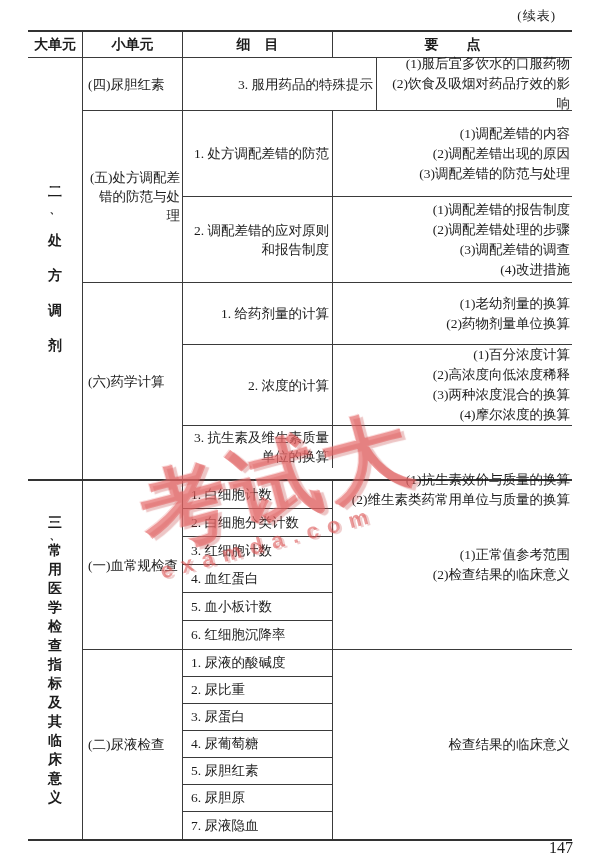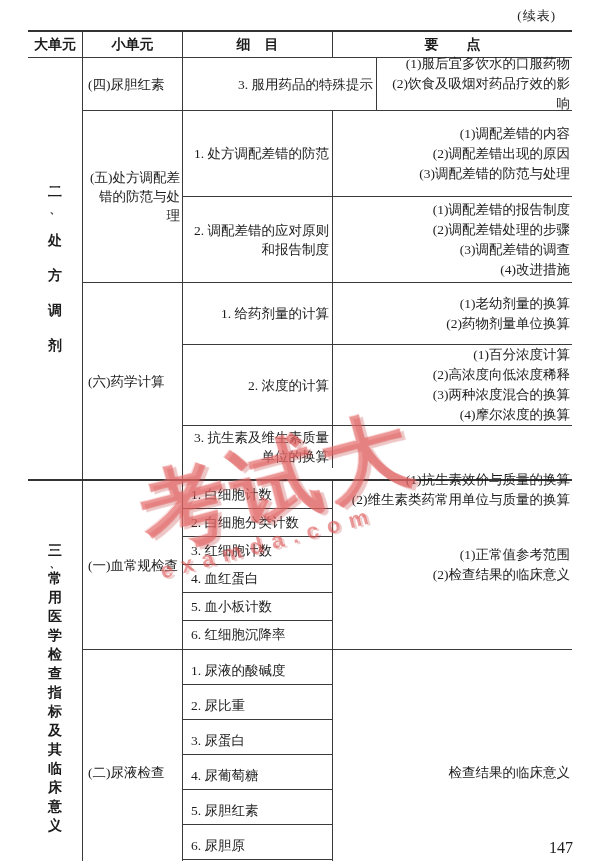--- a/index.html
+++ b/index.html
@@ -56,21 +56,21 @@
     display:flex; flex-direction:column; justify-content:center; line-height:20px; font-weight:500;
   }
   .h52 { height:52px;margin-left:44px; } .h86 { height:86px; } .h85 { height:85px; }
   .h62 { height:62px; } .h81 { height:81px; } .h53 { height:53px;flex-direction:column; }
 
   .icol { width:150px; display:flex; flex-direction:column; }
   .icell {
     display:flex; align-items:center; padding-left:8px; font-weight:500;
   }
   .icell.ib { height:28px; }
-  .icell.iu { height:27px;margin-top:8px; }
+  .icell.iu { height:27px; }
 
   .watermark {
     position:absolute; left:142px; top:472px; pointer-events:none; z-index:5;
     transform:rotate(-15deg); transform-origin:0 46px; white-space:nowrap;
   }
   .wm-cn {
     font-size:88px; line-height:92px; font-weight:700; letter-spacing:6px;
     color:rgba(225,95,95,0.55);
     text-shadow:3px 3px 1px rgba(195,62,62,0.30), -1px -1px 0 rgba(240,150,150,0.35);
     font-family:"Liberation Sans","DejaVu Sans",sans-serif;

